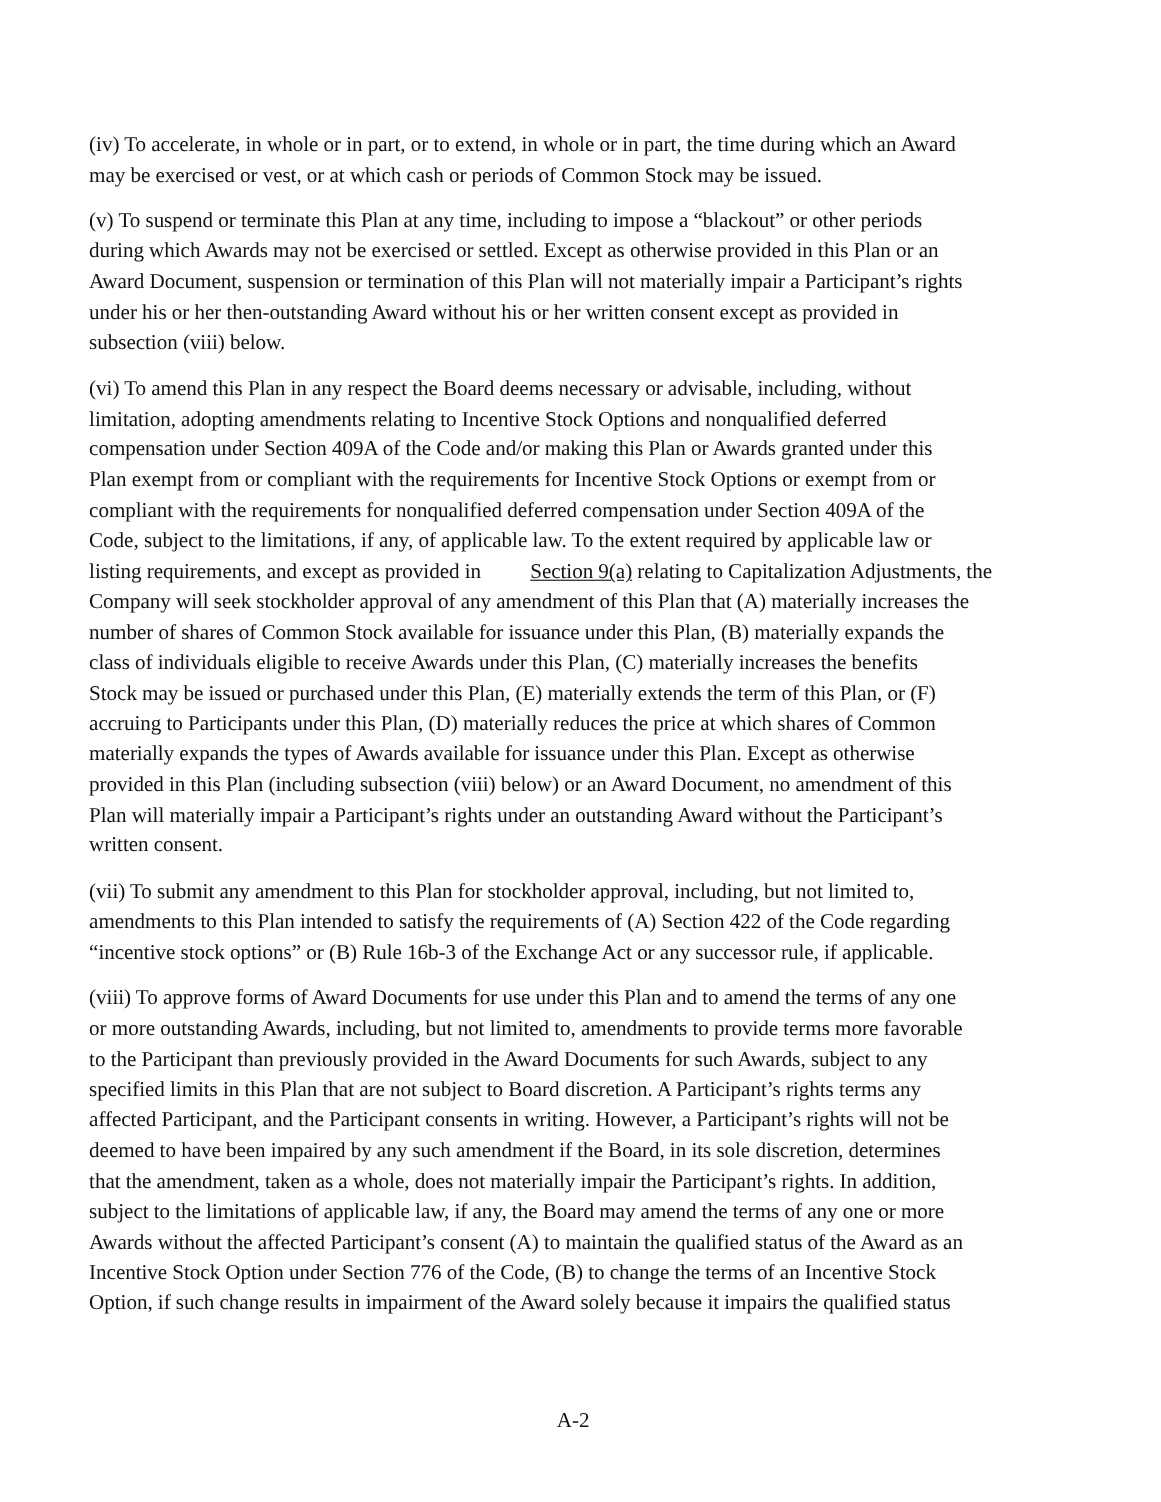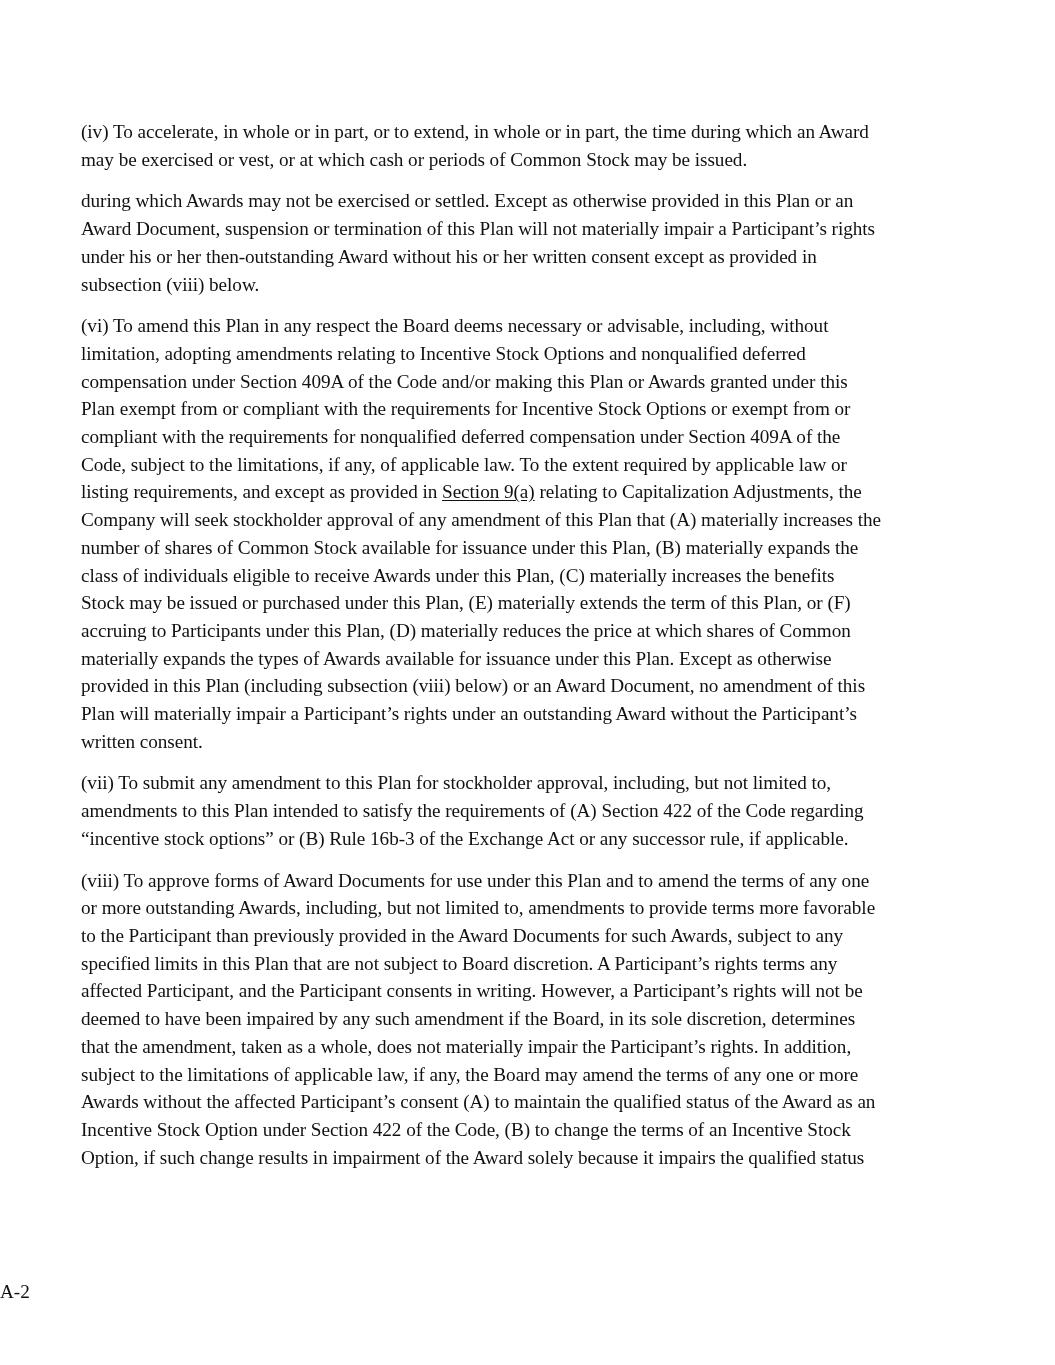--- a/index.html
+++ b/index.html
@@ -8,35 +8,36 @@
     font-family: "Liberation Serif", "DejaVu Serif", serif;
     color: #111111;
   }
   .page { position: absolute; left: 81px; top: 118px; width: 880px; }
   .para { margin: 0 0 14px 0; }
   .line {
     display: block; white-space: nowrap;
     font-size: 19.2px; line-height: 27.7px;
     letter-spacing: -0.05px;
   }
-  .u { text-decoration: underline; text-underline-offset: 2px; }
+  .u { text-decoration: underline; text-underline-offset: 2px; margin-left: 40px; }
   .footer {
     position: absolute; left: 0; width: 1042px; top: 1278px;
-    text-align: left; font-size: 19.2px; line-height: 27px;
+    text-align: center; font-size: 19.2px; line-height: 27px;
   }
 </style>
 </head>
 <body>
 
 <div class="page" id="doc">
     <p class="para">
       <span class="line"><span>(iv) To accelerate, in whole or in part, or to extend, in whole or in part, the time during which an Award</span></span>
       <span class="line"><span>may be exercised or vest, or at which cash or periods of Common Stock may be issued.</span></span>
     </p>
     <p class="para">
+      <span class="line"><span>(v) To suspend or terminate this Plan at any time, including to impose a “blackout” or other periods</span></span>
       <span class="line"><span>during which Awards may not be exercised or settled. Except as otherwise provided in this Plan or an</span></span>
       <span class="line"><span>Award Document, suspension or termination of this Plan will not materially impair a Participant’s rights</span></span>
       <span class="line"><span>under his or her then-outstanding Award without his or her written consent except as provided in</span></span>
       <span class="line"><span>subsection (viii) below.</span></span>
     </p>
     <p class="para">
       <span class="line"><span>(vi) To amend this Plan in any respect the Board deems necessary or advisable, including, without</span></span>
       <span class="line"><span>limitation, adopting amendments relating to Incentive Stock Options and nonqualified deferred</span></span>
       <span class="line"><span>compensation under Section 409A of the Code and/or making this Plan or Awards granted under this</span></span>
       <span class="line"><span>Plan exempt from or compliant with the requirements for Incentive Stock Options or exempt from or</span></span>
@@ -61,18 +62,18 @@
     <p class="para">
       <span class="line"><span>(viii) To approve forms of Award Documents for use under this Plan and to amend the terms of any one</span></span>
       <span class="line"><span>or more outstanding Awards, including, but not limited to, amendments to provide terms more favorable</span></span>
       <span class="line"><span>to the Participant than previously provided in the Award Documents for such Awards, subject to any</span></span>
       <span class="line"><span>specified limits in this Plan that are not subject to Board discretion. A Participant’s rights terms any</span></span>
       <span class="line"><span>affected Participant, and the Participant consents in writing. However, a Participant’s rights will not be</span></span>
       <span class="line"><span>deemed to have been impaired by any such amendment if the Board, in its sole discretion, determines</span></span>
       <span class="line"><span>that the amendment, taken as a whole, does not materially impair the Participant’s rights. In addition,</span></span>
       <span class="line"><span>subject to the limitations of applicable law, if any, the Board may amend the terms of any one or more</span></span>
       <span class="line"><span>Awards without the affected Participant’s consent (A) to maintain the qualified status of the Award as an</span></span>
-      <span class="line"><span>Incentive Stock Option under Section 422 of the Code, (B) to change the terms of an Incentive Stock</span></span>
+      <span class="line"><span>Incentive Stock Option under Section 776 of the Code, (B) to change the terms of an Incentive Stock</span></span>
       <span class="line"><span>Option, if such change results in impairment of the Award solely because it impairs the qualified status</span></span>
     </p>
   </div>
 
 <div class="footer">A-2</div>
 
 </body></html>

